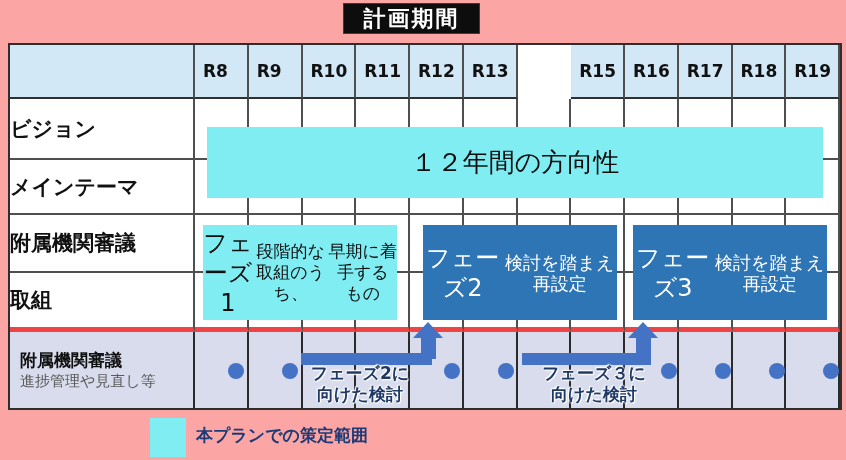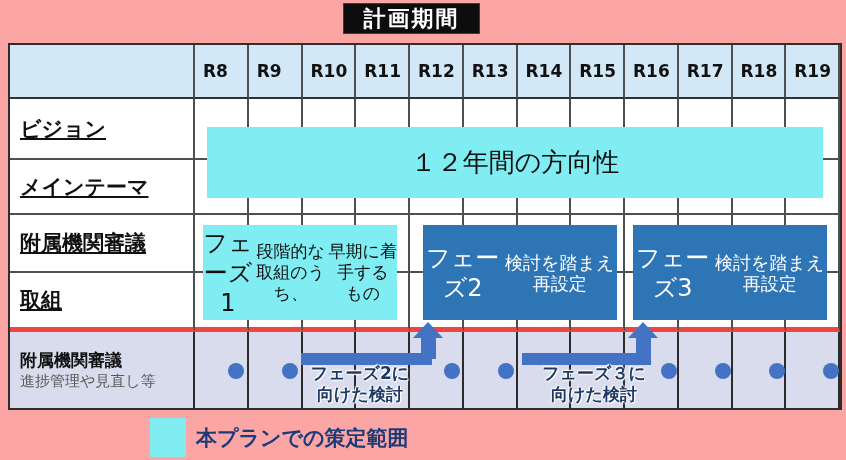--- a/index.html
+++ b/index.html
@@ -51,22 +51,21 @@
     color: #111;
     display: flex; align-items: center;
     padding-left: 8px;
   }
   .lcell {
     background: #ffffff;
     font-size: 21px;
     font-weight: bold;
     color: #111;
     display: flex; align-items: center;
-    padding-left: 10px;
-    text-decoration: underline;
+    padding-left: 0;
   }
   .ycell { background: #ffffff; }
   .thick-bottom { border-bottom: 5px solid #ef4444; }
   .bcell {
     background: #d8dcec;
     border-right: 2px solid #2b2b2b;
     border-bottom: none;
   }
   .bcell-left {
     background: #d8dcec;
@@ -141,21 +140,21 @@
   
   .legend-swatch {
     position: absolute;
     left: 150px; top: 418px;
     width: 36px; height: 39px;
     background: #80edf3;
   }
   .legend-text {
     position: absolute;
     left: 196px; top: 424px;
-    font-size: 21px;
+    font-size: 17px;
     font-weight: bold;
     color: #1b3a76;
   }
 </style>
 </head>
 <body>
 
 <div class="stage">
 
   <div class="title-box">計画期間</div>
@@ -202,21 +201,20 @@
       <div class="cell ycell" style="grid-area: 3 / 6;"></div>
       <div class="cell ycell" style="grid-area: 4 / 6;"></div>
       <div class="cell ycell thick-bottom" style="grid-area: 5 / 6;"></div>
       <div class="cell bcell" style="grid-area: 6 / 6;"></div>
       <div class="cell hcell" style="grid-area: 1 / 7;">R13</div>
       <div class="cell ycell" style="grid-area: 2 / 7;"></div>
       <div class="cell ycell" style="grid-area: 3 / 7;"></div>
       <div class="cell ycell" style="grid-area: 4 / 7;"></div>
       <div class="cell ycell thick-bottom" style="grid-area: 5 / 7;"></div>
       <div class="cell bcell" style="grid-area: 6 / 7;"></div>
-      <div class="cell hcell" style="grid-area: 1 / 8;">R14</div>
       <div class="cell ycell" style="grid-area: 2 / 8;"></div>
       <div class="cell ycell" style="grid-area: 3 / 8;"></div>
       <div class="cell ycell" style="grid-area: 4 / 8;"></div>
       <div class="cell ycell thick-bottom" style="grid-area: 5 / 8;"></div>
       <div class="cell bcell" style="grid-area: 6 / 8;"></div>
       <div class="cell hcell" style="grid-area: 1 / 9;">R15</div>
       <div class="cell ycell" style="grid-area: 2 / 9;"></div>
       <div class="cell ycell" style="grid-area: 3 / 9;"></div>
       <div class="cell ycell" style="grid-area: 4 / 9;"></div>
       <div class="cell ycell thick-bottom" style="grid-area: 5 / 9;"></div>

